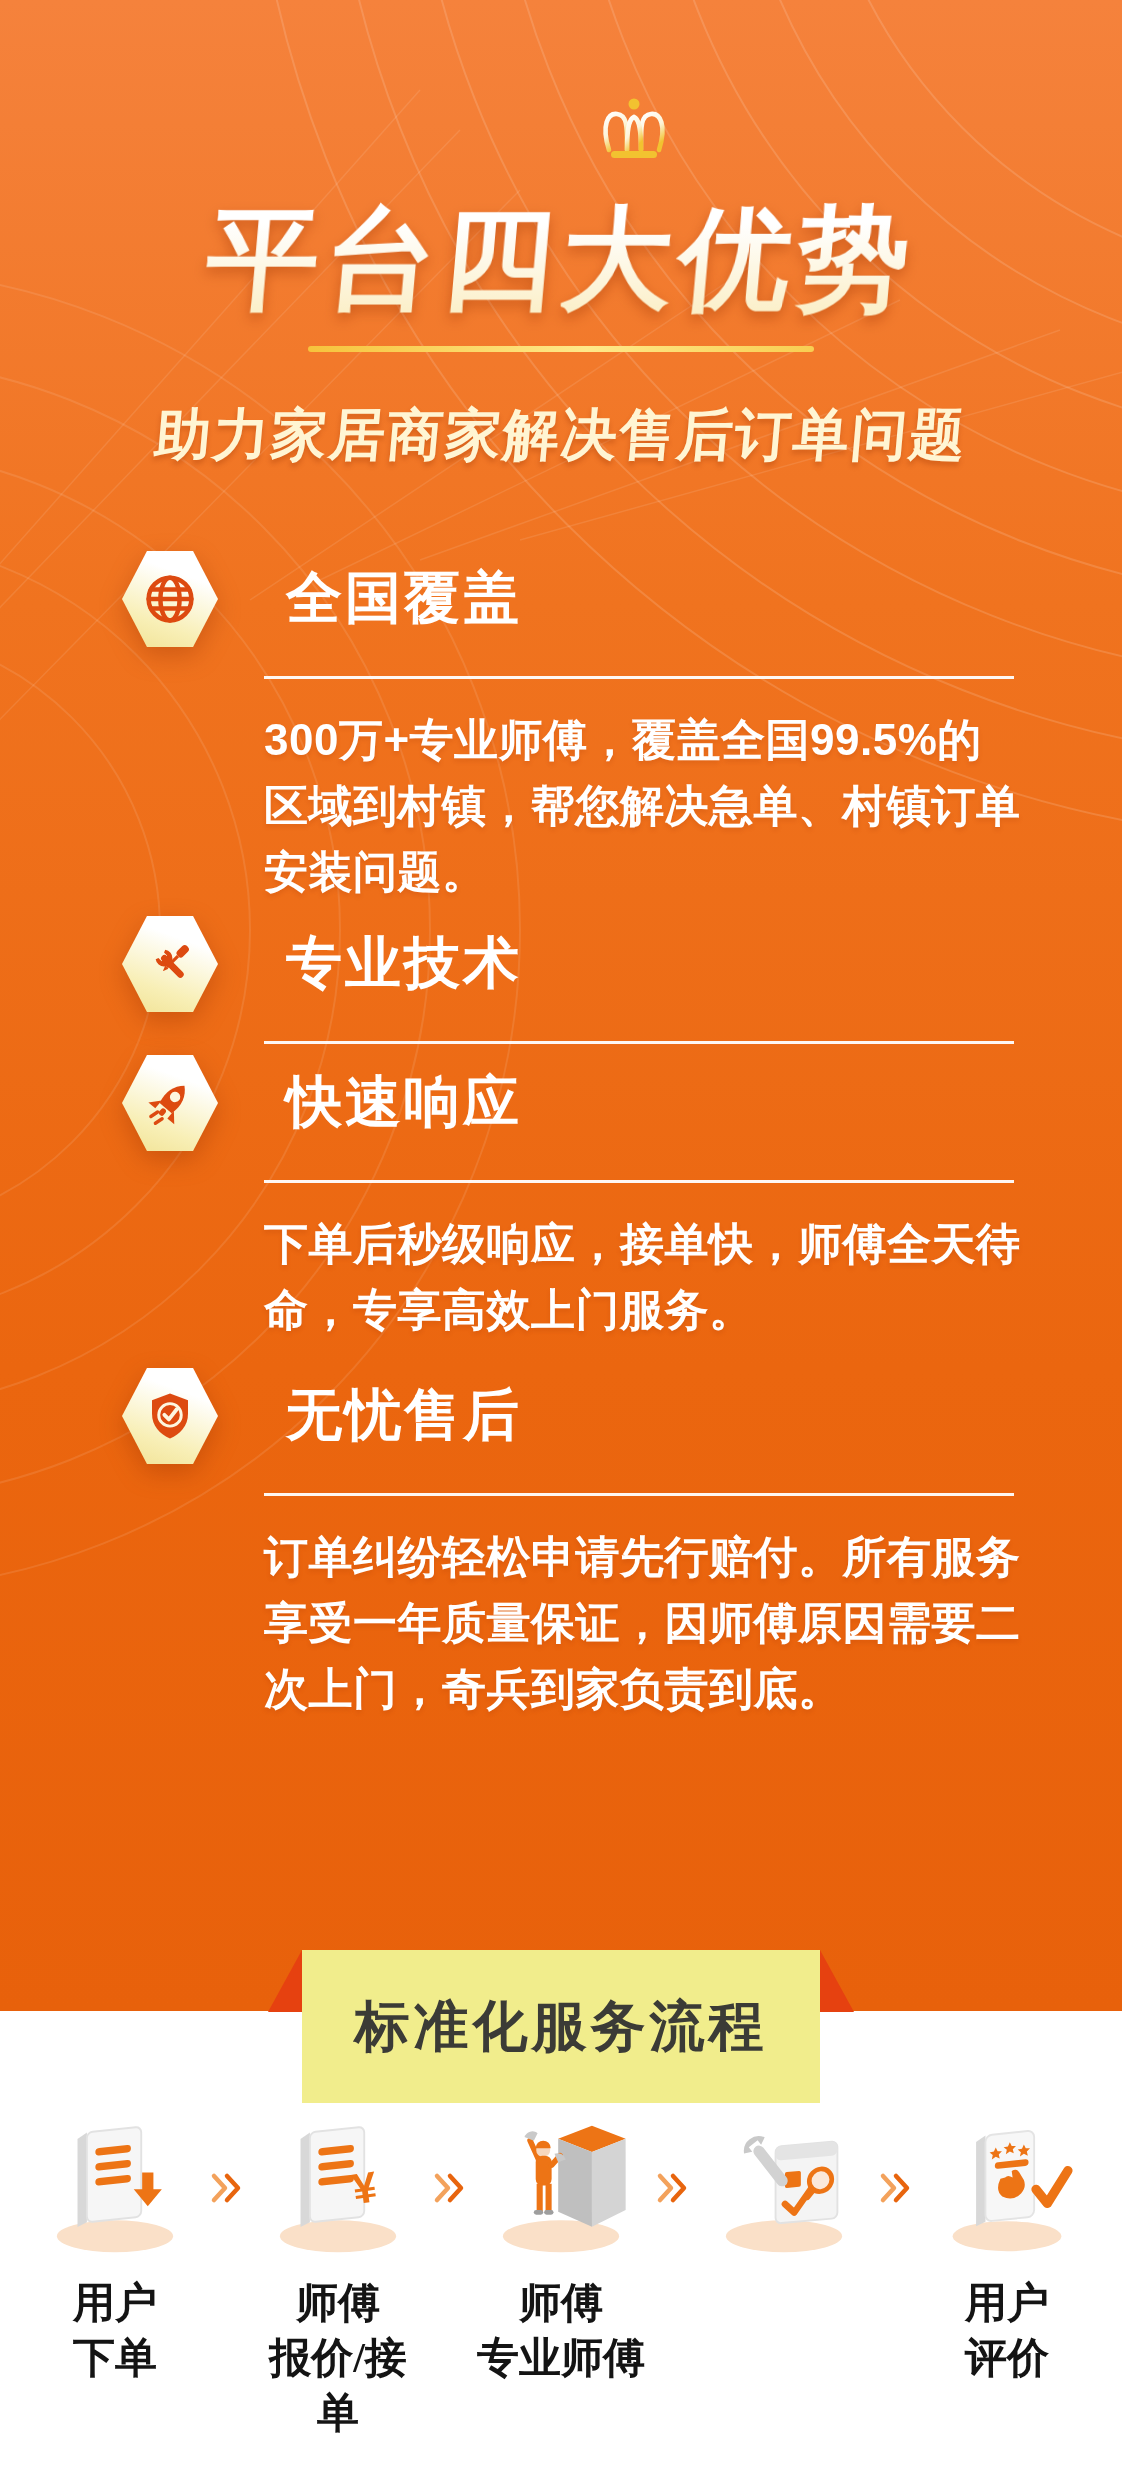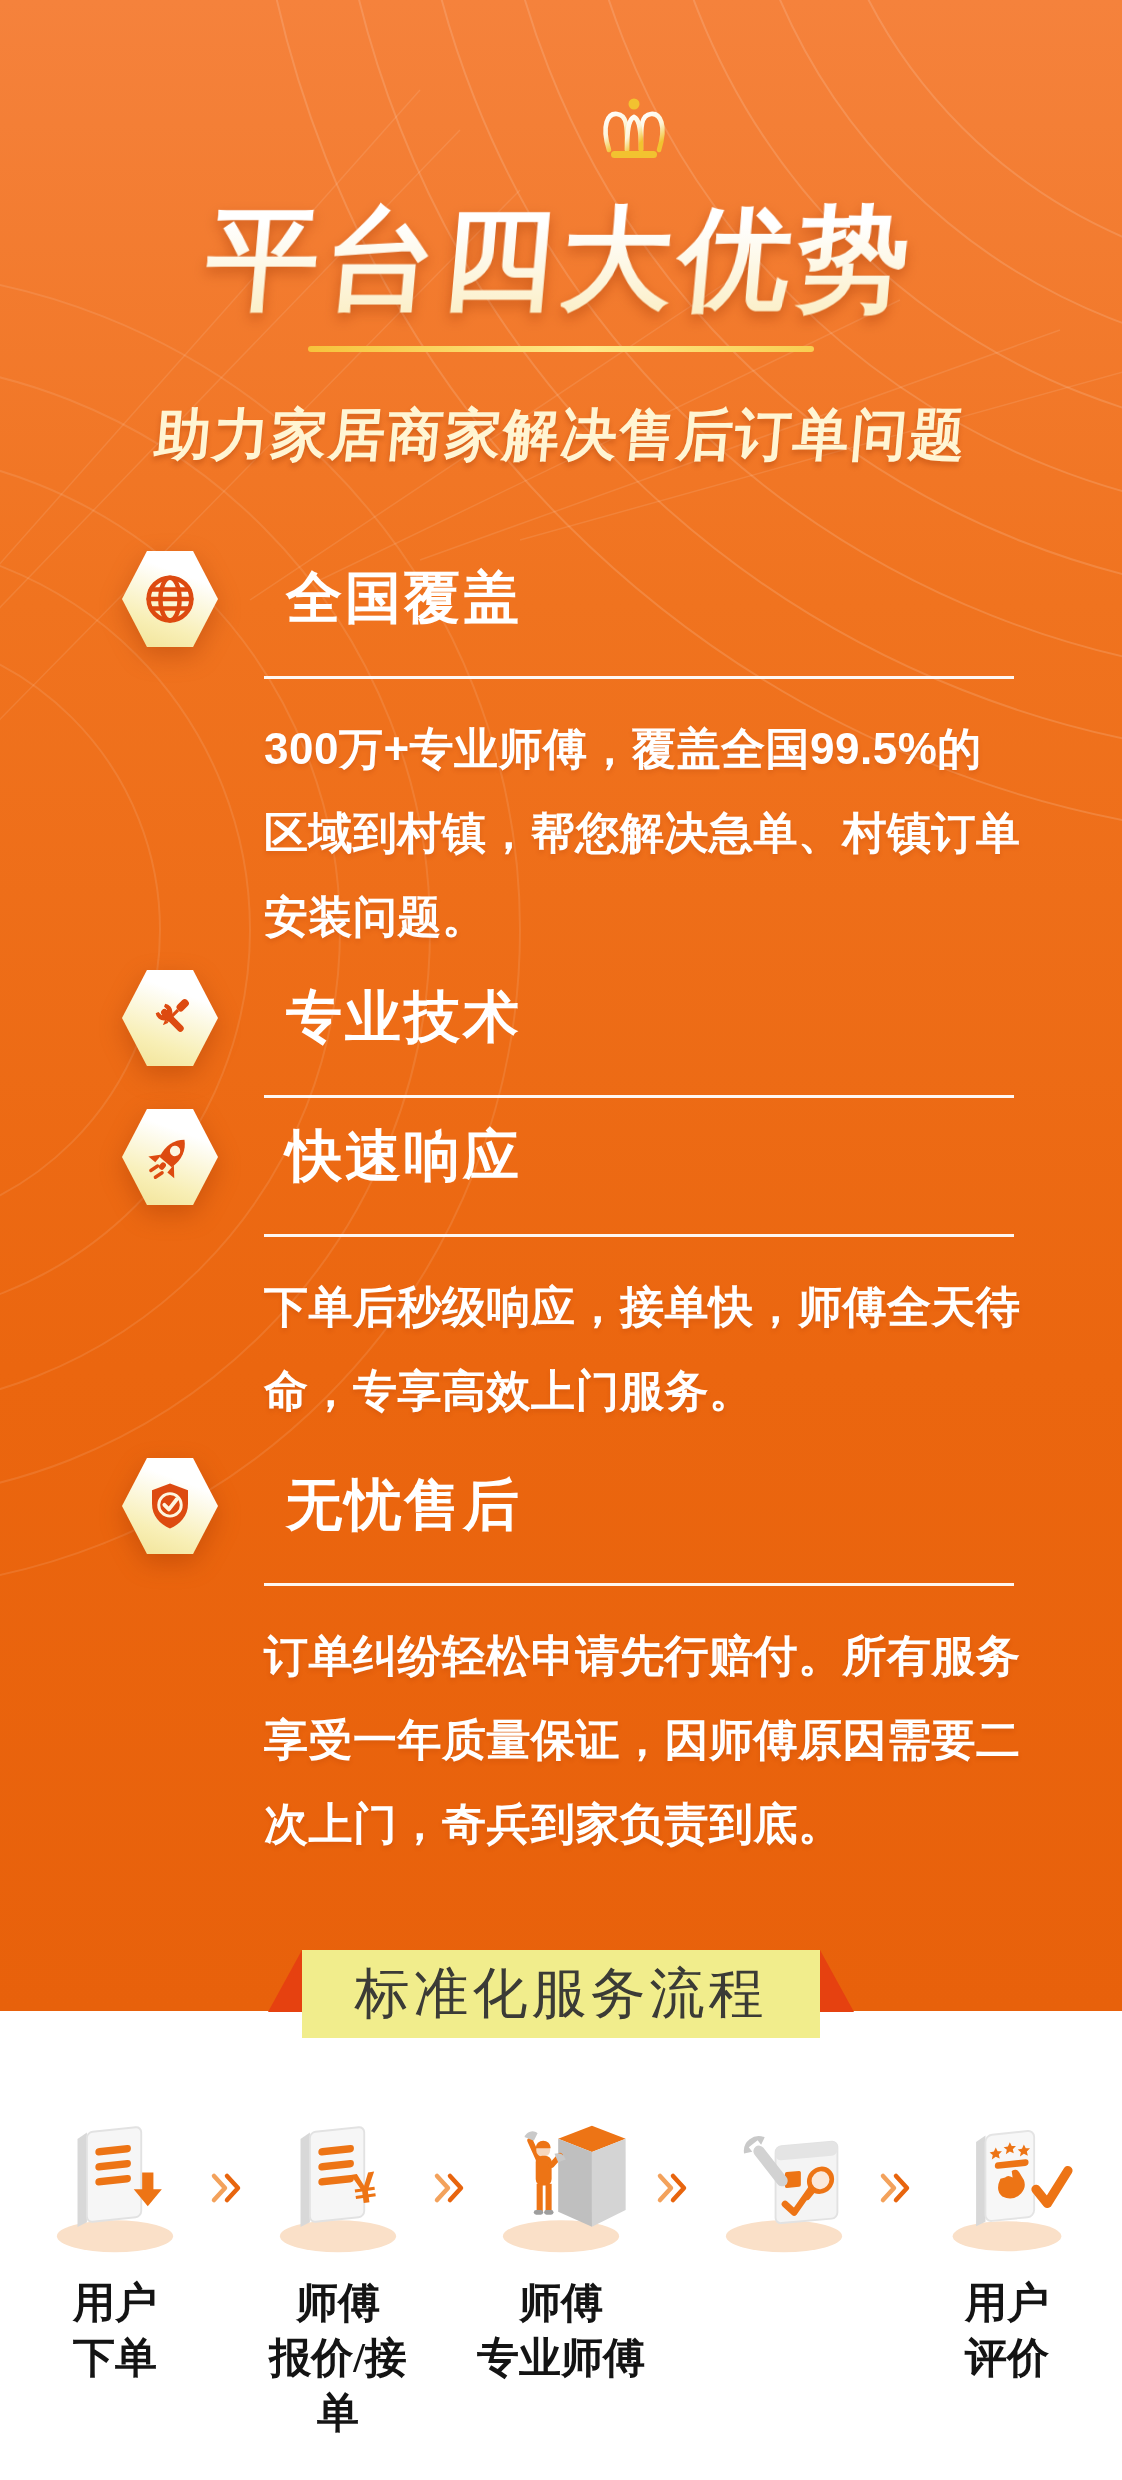--- a/index.html
+++ b/index.html
@@ -22,28 +22,28 @@
   .sections{position:absolute;left:122px;top:550px;width:892px;}
   .adv{margin-bottom:10px;}
   .adv-head{display:flex;align-items:center;gap:68px;}
   .hex-wrap{filter:drop-shadow(0 9px 12px rgba(140,40,0,.32));width:96px;height:98px;flex:0 0 auto;}
   .hex{width:96px;height:98px;display:flex;align-items:center;justify-content:center;
           clip-path:polygon(26% 1%,74% 1%,100% 50%,74% 99%,26% 99%,0% 50%);
           background:linear-gradient(200deg,#FFFFFF 28%,#F8EFB6 72%,#F1E294 100%);}
   .adv-title{font-size:56px;font-weight:bold;color:#FFFFFF;letter-spacing:3px;}
   .adv-line{height:3px;background:rgba(255,255,255,.95);margin:28px 0 0 142px;width:750px;}
   .adv-body{margin:28px 0 0 142px;width:758px;font-size:44px;font-weight:bold;color:#FFFFFF;
-          line-height:84px;letter-spacing:.5px;text-shadow:0 3px 4px rgba(160,50,0,.18);}
+          line-height:66px;letter-spacing:.5px;text-shadow:0 3px 4px rgba(160,50,0,.18);}
   .adv-s3{margin-bottom:24px;}
   .fold{position:absolute;top:1950px;width:34px;height:62px;background:#E64110;}
   .fold-l{left:268px;clip-path:polygon(100% 0,100% 100%,0 100%);}
   .fold-r{left:820px;clip-path:polygon(0 0,0 100%,100% 100%);}
-  .banner{position:absolute;left:302px;top:1950px;width:518px;height:88px;background:#F1ED8C;
+  .banner{position:absolute;left:302px;top:1950px;width:518px;height:153px;background:#F1ED8C;
           display:flex;align-items:center;justify-content:center;
-          font-size:55px;font-weight:normal;color:#3B3B36;letter-spacing:4px;}
+          font-size:55px;font-weight:bold;color:#3B3B36;letter-spacing:4px;}
   .white-zone{position:absolute;left:0;top:2011px;width:1122px;height:469px;background:#FFFFFF;}
   .steps{position:absolute;left:0;top:2090px;width:1122px;padding:0 26px;box-sizing:border-box;
           display:flex;justify-content:space-between;align-items:flex-start;}
   .step{width:178px;display:flex;flex-direction:column;align-items:center;}
   .step-labels{margin-top:6px;text-align:center;font-size:42px;font-weight:bold;color:#141414;line-height:55px;font-family:Liberation Serif, serif;}
   .step-labels span{display:block;}
   .chev{margin-top:78px;flex:0 0 auto;}
 </style>
 </head>
 <body>

